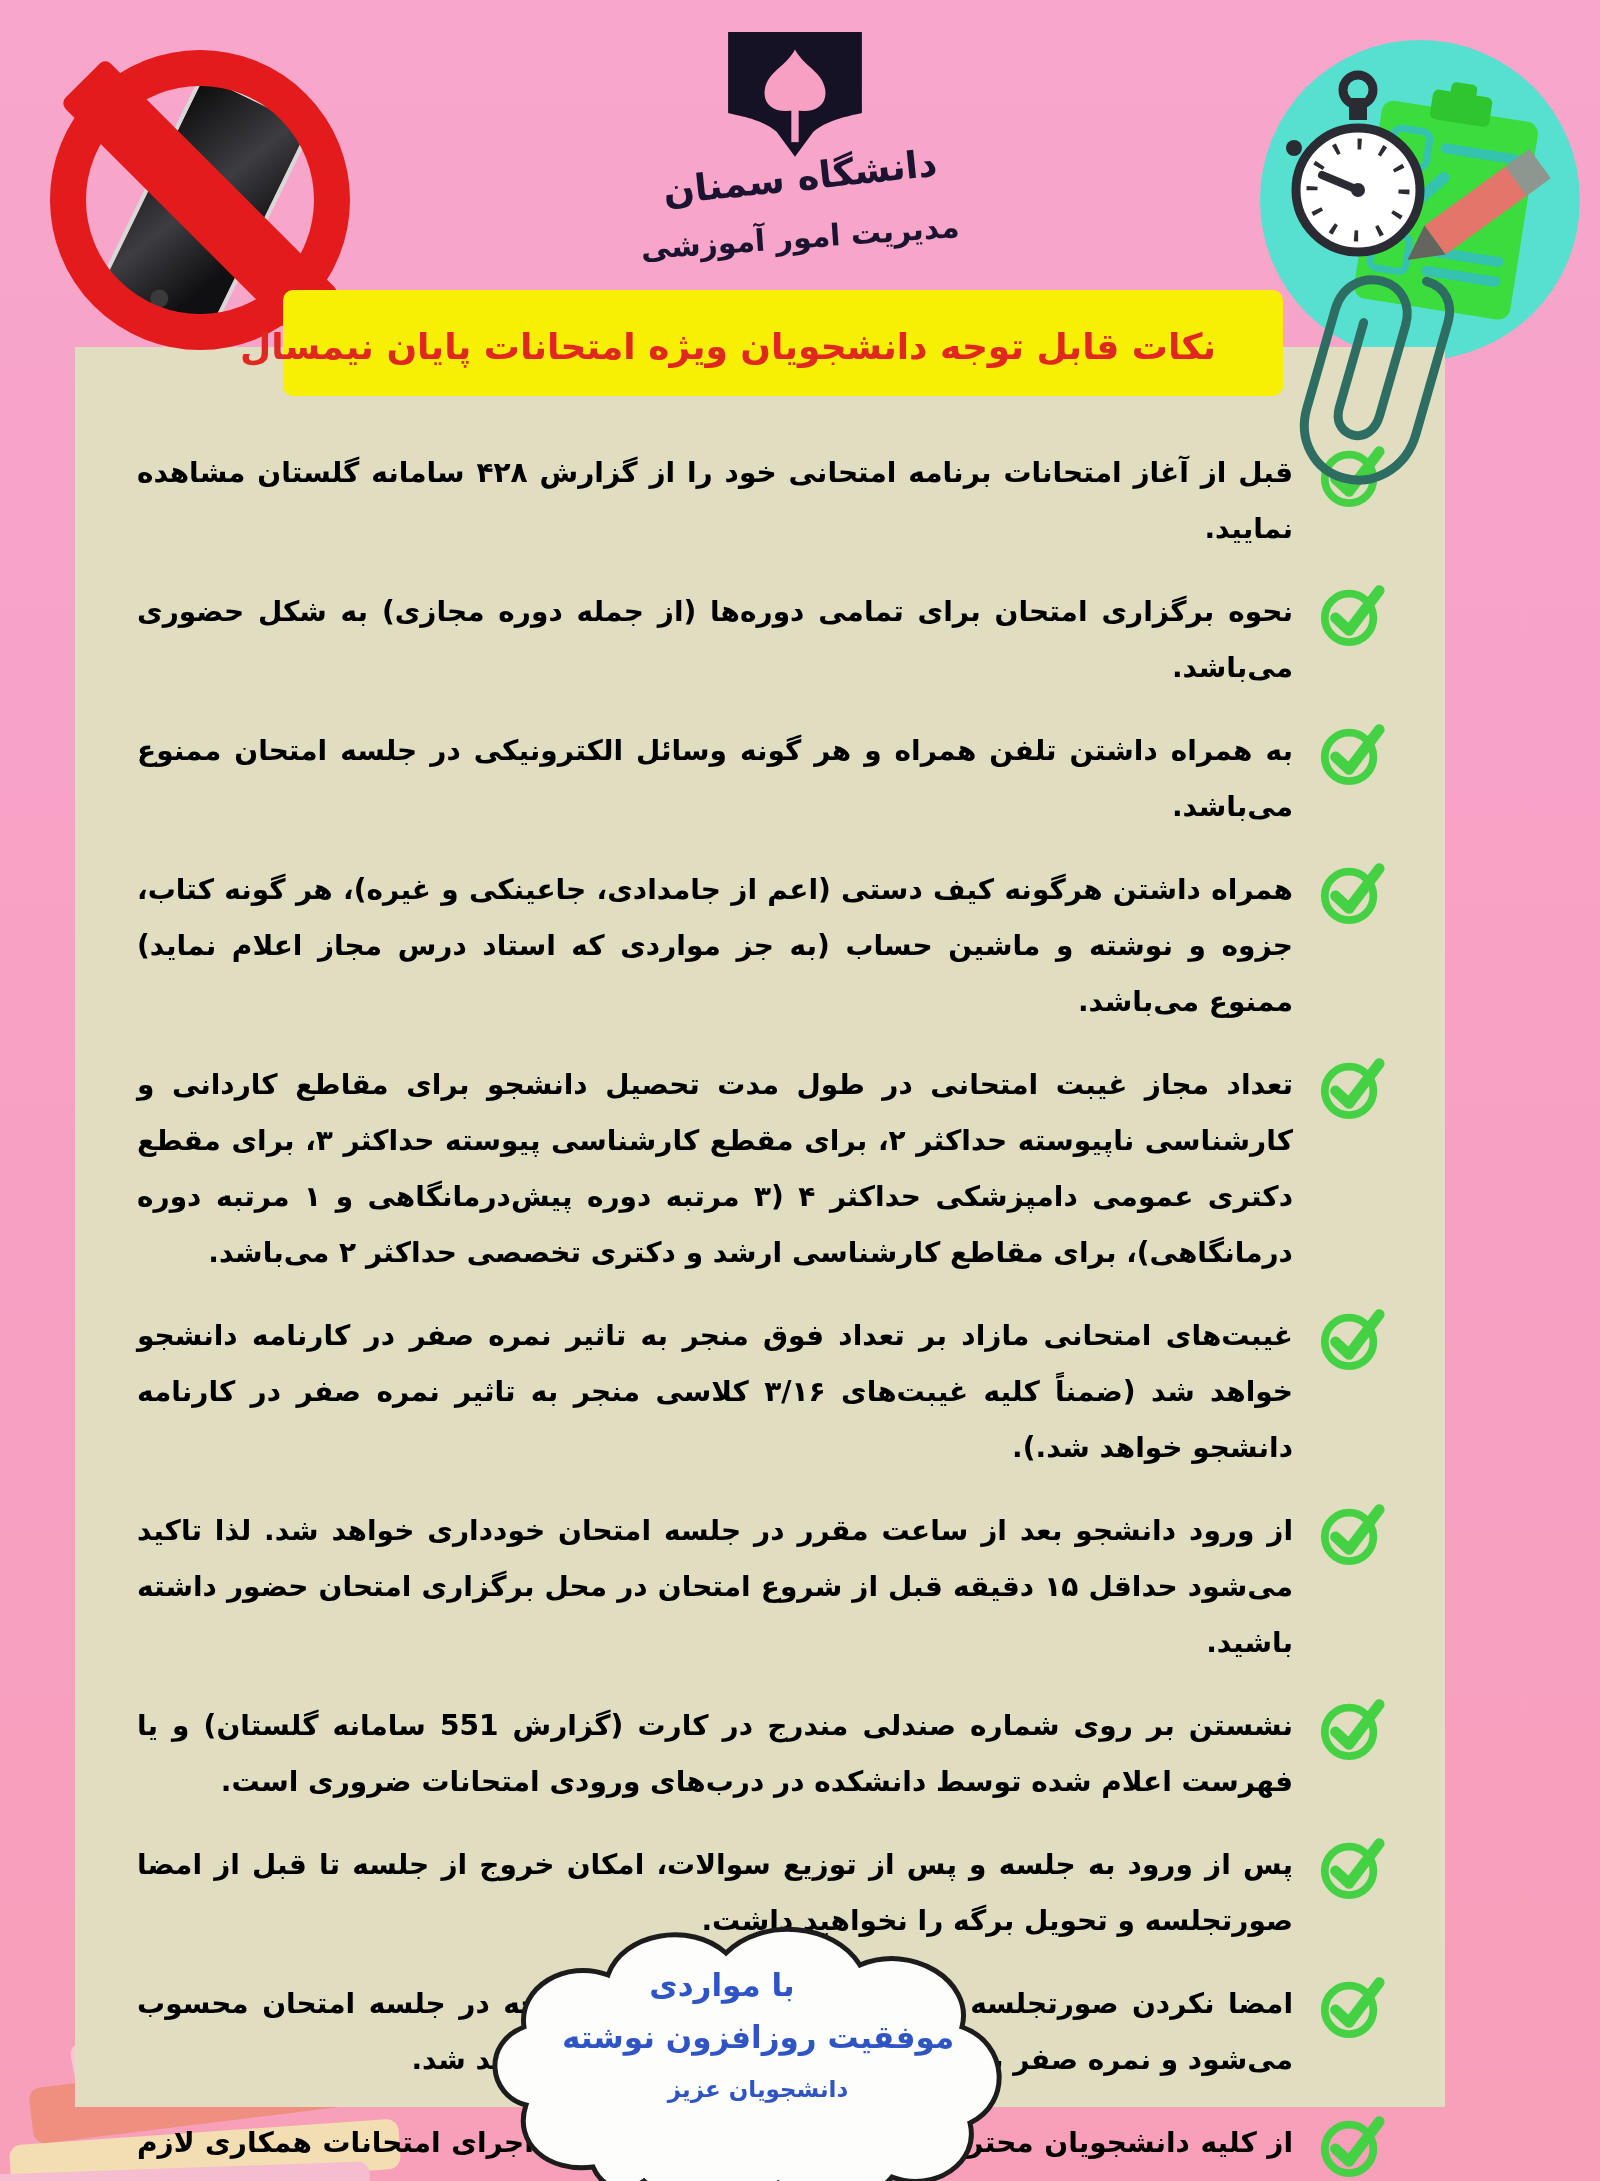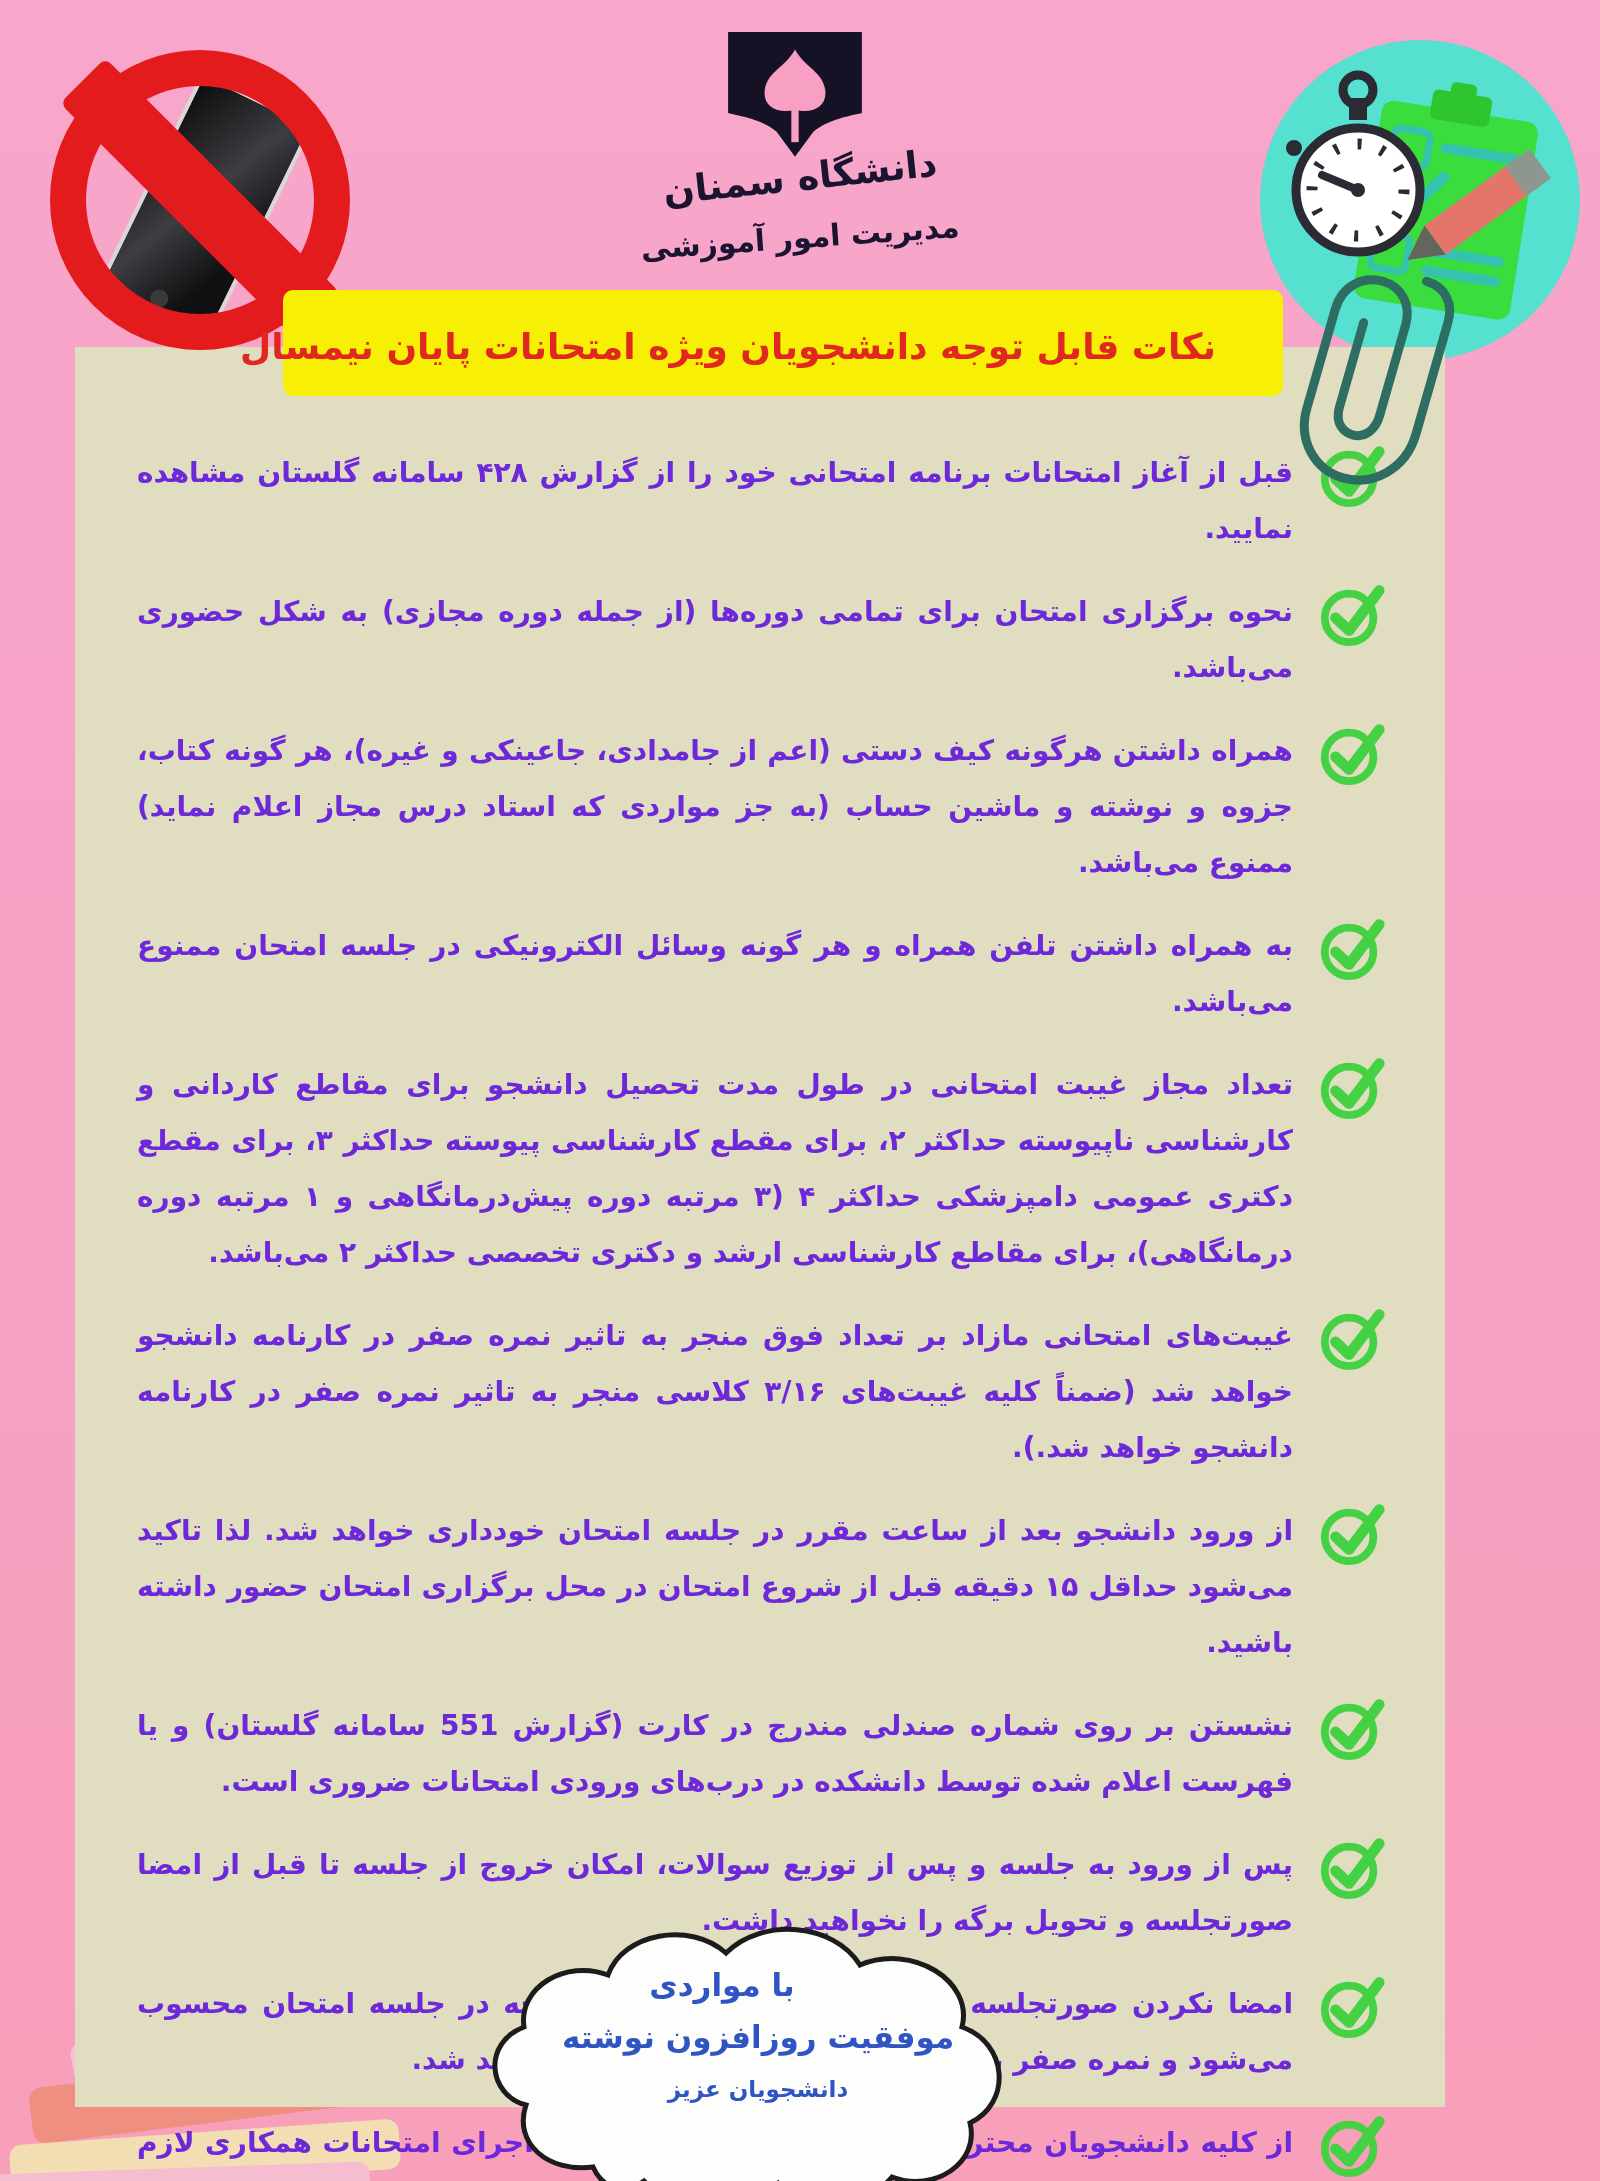--- a/index.html
+++ b/index.html
@@ -26,21 +26,21 @@
     display:flex;align-items:center;justify-content:center;box-sizing:border-box;padding:6px 140px 0 30px;
   }
   .banner-title{color:#e02720;font-size:36px;font-weight:bold;direction:rtl;white-space:nowrap;}
   
   .panel{
     position:absolute;left:75px;top:347px;width:1370px;height:1760px;background:#e0ddc1;z-index:1;
     box-sizing:border-box;padding:98px 56px 0 62px;direction:rtl;
   }
   .item{position:relative;padding-right:96px;margin-bottom:27px;min-height:58px;}
   .check{position:absolute;right:2px;top:-6px;}
-  .item-text{font-size:28px;font-weight:bold;color:#6d28d9;line-height:56px;text-align:justify;}
+  .item-text{font-size:28px;font-weight:bold;color:#000000;line-height:56px;text-align:justify;}
   
   .book{position:absolute;border-radius:12px;}
   .bl-1{left:110px;top:1948px;width:350px;height:52px;background:#d94fb3;transform:rotate(-14deg);}
   .bl-2{left:70px;top:2008px;width:380px;height:52px;background:#f5c6d2;transform:rotate(-11deg);}
   .bl-3{left:30px;top:2068px;width:340px;height:56px;background:#ee8f80;transform:rotate(-7deg);}
   .bl-4{left:10px;top:2132px;width:390px;height:50px;background:#f3ddb2;transform:rotate(-4deg);}
   .bl-5{left:-10px;top:2168px;width:380px;height:40px;background:#f6bcd0;transform:rotate(-2deg);}
   .br-1{left:560px;top:1868px;width:240px;height:44px;background:#ecc391;transform:rotate(-13deg);}
   .br-2{left:490px;top:1908px;width:260px;height:48px;background:#e08f92;transform:rotate(-11deg);}
   .br-3{left:470px;top:1956px;width:250px;height:44px;background:#a5e2cc;transform:rotate(-6deg);}
@@ -141,29 +141,29 @@
           <path d="M19 41 L33 54 L64 13" fill="none" stroke="#44d144" stroke-width="11" stroke-linecap="round" stroke-linejoin="round"></path>
         </svg>
       <div class="item-text">نحوه برگزاری امتحان برای تمامی دوره‌ها (از جمله دوره مجازی) به شکل حضوری می‌باشد.</div>
     </div>
 
     <div class="item">
       <svg class="check" width="70" height="70" viewBox="0 0 72 72">
           <circle cx="33" cy="41" r="25" fill="none" stroke="#44d144" stroke-width="8"></circle>
           <path d="M19 41 L33 54 L64 13" fill="none" stroke="#44d144" stroke-width="11" stroke-linecap="round" stroke-linejoin="round"></path>
         </svg>
+      <div class="item-text">به همراه داشتن تلفن همراه و هر گونه وسائل الکترونیکی در جلسه امتحان ممنوع می‌باشد.</div>
+    </div>
+
+    <div class="item">
+      <svg class="check" width="70" height="70" viewBox="0 0 72 72">
+          <circle cx="33" cy="41" r="25" fill="none" stroke="#44d144" stroke-width="8"></circle>
+          <path d="M19 41 L33 54 L64 13" fill="none" stroke="#44d144" stroke-width="11" stroke-linecap="round" stroke-linejoin="round"></path>
+        </svg>
       <div class="item-text">همراه داشتن هرگونه کیف دستی (اعم از جامدادی، جاعینکی و غیره)، هر گونه کتاب، جزوه و نوشته و ماشین حساب (به جز مواردی که استاد درس مجاز اعلام نماید) ممنوع می‌باشد.</div>
-    </div>
-
-    <div class="item">
-      <svg class="check" width="70" height="70" viewBox="0 0 72 72">
-          <circle cx="33" cy="41" r="25" fill="none" stroke="#44d144" stroke-width="8"></circle>
-          <path d="M19 41 L33 54 L64 13" fill="none" stroke="#44d144" stroke-width="11" stroke-linecap="round" stroke-linejoin="round"></path>
-        </svg>
-      <div class="item-text">به همراه داشتن تلفن همراه و هر گونه وسائل الکترونیکی در جلسه امتحان ممنوع می‌باشد.</div>
     </div>
 
     <div class="item">
       <svg class="check" width="70" height="70" viewBox="0 0 72 72">
           <circle cx="33" cy="41" r="25" fill="none" stroke="#44d144" stroke-width="8"></circle>
           <path d="M19 41 L33 54 L64 13" fill="none" stroke="#44d144" stroke-width="11" stroke-linecap="round" stroke-linejoin="round"></path>
         </svg>
       <div class="item-text">تعداد مجاز غیبت امتحانی در طول مدت تحصیل دانشجو برای مقاطع کاردانی و کارشناسی ناپیوسته حداکثر ۲، برای مقطع کارشناسی پیوسته حداکثر ۳، برای مقطع دکتری عمومی دامپزشکی حداکثر ۴ (۳ مرتبه دوره پیش‌درمانگاهی و ۱ مرتبه دوره درمانگاهی)، برای مقاطع کارشناسی ارشد و دکتری تخصصی حداکثر ۲ می‌باشد.</div>
     </div>
 

